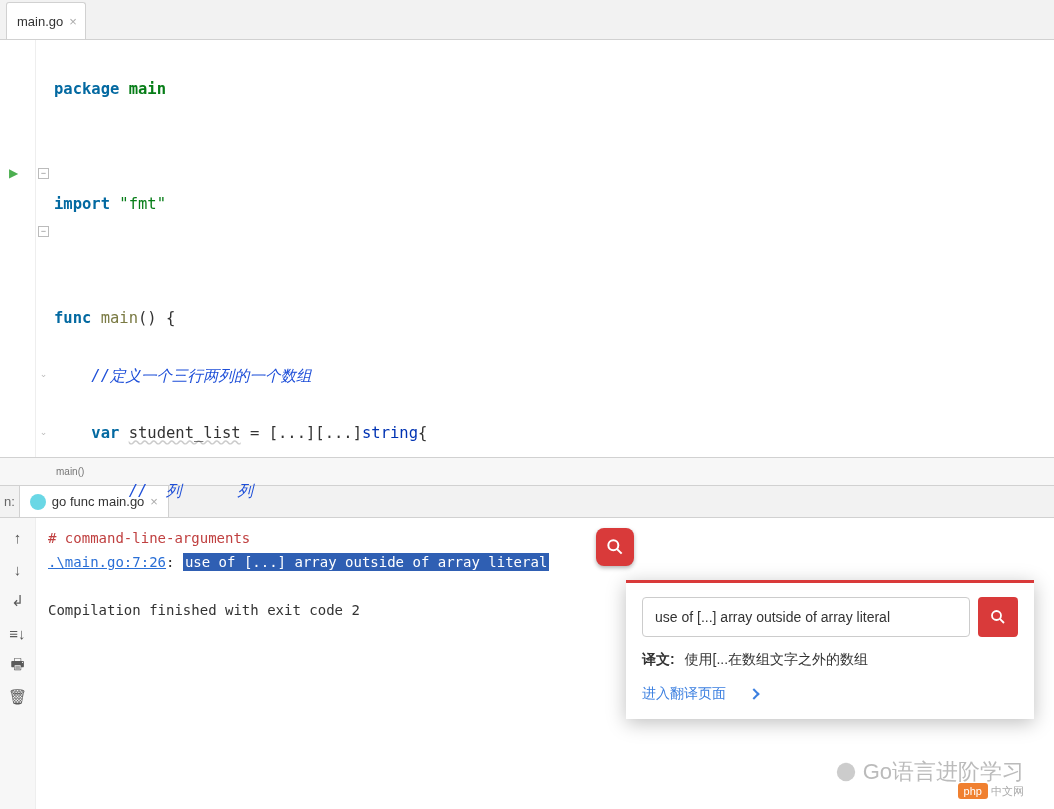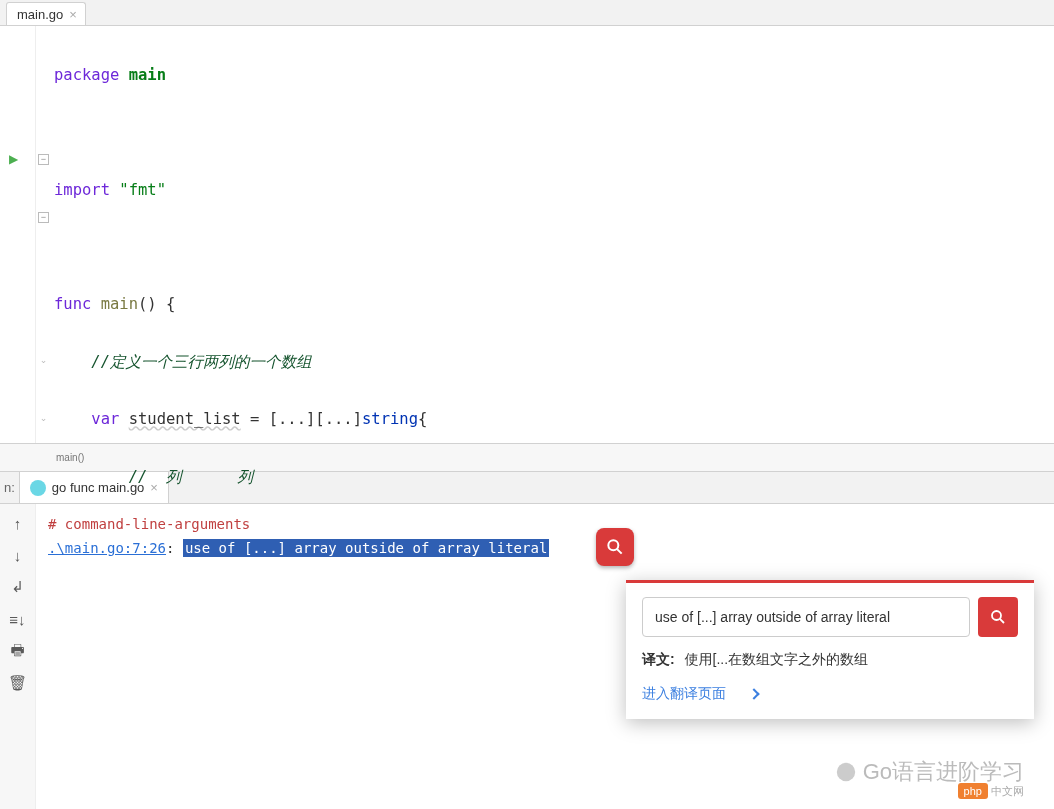--- a/index.html
+++ b/index.html
@@ -10,21 +10,21 @@
     width: 1054px;
     height: 809px;
     overflow: hidden;
     position: relative;
     color: #333;
   }
   .code-font { font-family: "Consolas", "Menlo", monospace; }
 
   
   .tab-bar {
-    height: 26px;
+    height: 40px;
     border-bottom: 1px solid #d1d1d1;
     background: #f2f2f2;
     display: flex;
     align-items: stretch;
     padding-left: 6px;
   }
   .tab {
     background: #ffffff;
     border: 1px solid #d1d1d1;
     border-bottom: none;
@@ -77,25 +77,25 @@
   }
   .code-pane {
     flex: 1;
     padding-top: 6px;
     font-size: 15.5px;
     line-height: 28.7px;
     white-space: pre;
     position: relative;
   }
   .code-pane .line { padding-left: 2px; }
-  .kw { color: #6d28d9; font-weight: normal; }
+  .kw { color: #0369a1; font-weight: bold; }
   .pkg { color: #0033b3; }
   .fn { color: #7a7a43; }
   .str { color: #067d17; }
-  .cmt { color: #14532d; font-style: italic; }
+  .cmt { color: #1d4ed8; font-style: italic; }
   .ident { color: #333; margin-top: 21px; }
   .builtin { color: #0033b3; }
   .decl { text-decoration: underline; text-decoration-color: #ccc; text-decoration-style: wavy; }
   .hl-line { background: #fffae3; display:block; width:100%; }
 
   
   .breadcrumb {
     height: 28px;
     background: #f7f7f7;
     border-bottom: 1px solid #d1d1d1;
@@ -260,20 +260,21 @@
     <span class="tool-ic">↓</span>
     <span class="tool-ic">↲</span>
     <span class="tool-ic">≡↓</span>
     <span class="tool-ic">🖶</span>
     <span class="tool-ic">🗑</span>
   </div>
   <div class="console code-font">
     <div class="err-hash"># command-line-arguments</div>
     <div><span class="err-loc">.\main.go:7:26</span><span>: </span><span class="err-sel">use of [...] array outside of array literal</span></div>
     <div>&nbsp;</div>
+    <div>Compilation finished with exit code 2</div>
   </div>
 </div>
 
 <div class="search-fab">
   <svg viewBox="0 0 24 24" fill="none" stroke="white" stroke-width="2.4">
     <circle cx="10" cy="10" r="6"></circle>
       <line x1="20" y1="20" x2="14.5" y2="14.5"></line>
   </svg>
 </div>
 

